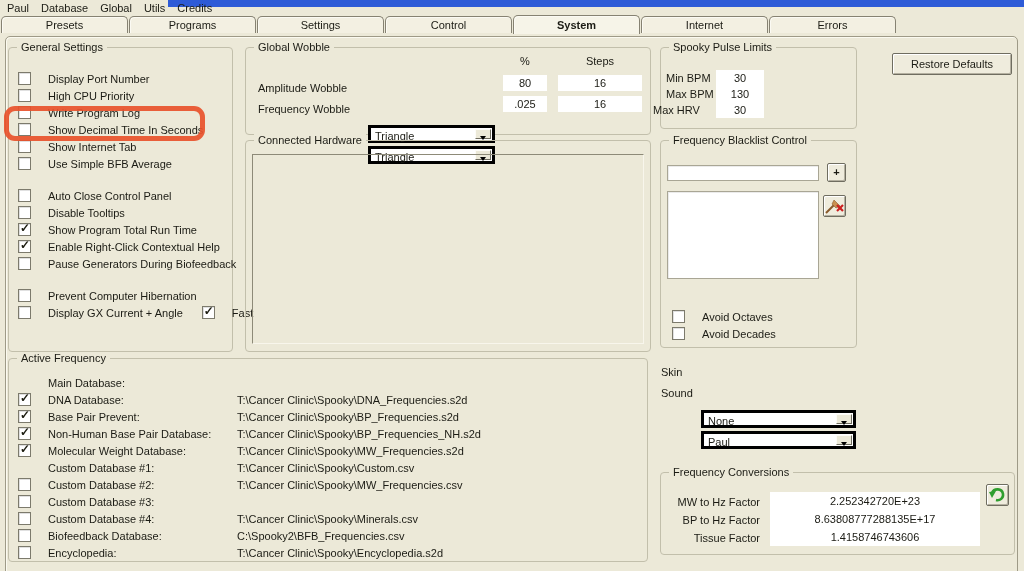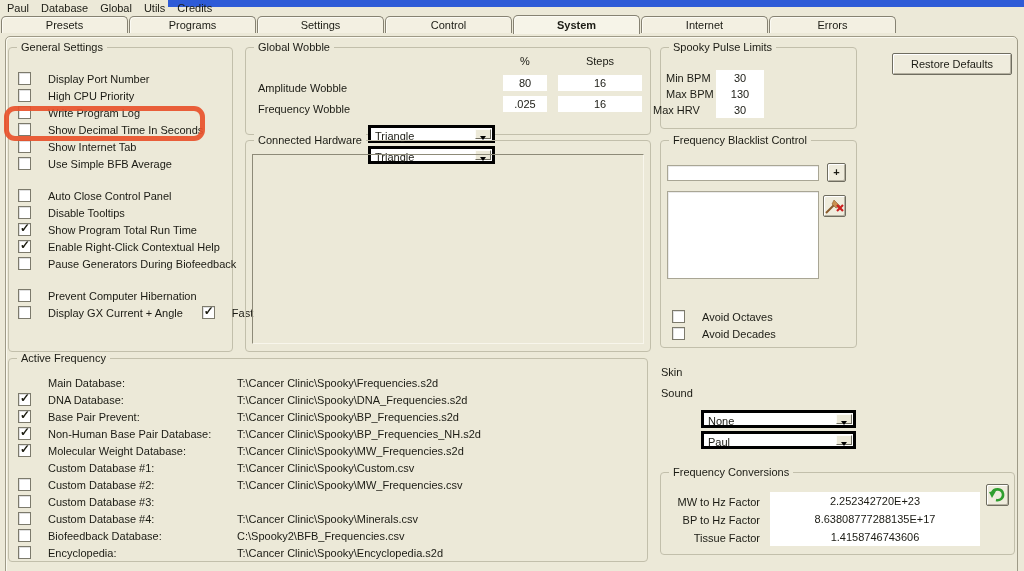--- a/index.html
+++ b/index.html
@@ -234,21 +234,20 @@
   <span class="val">Paul</span>
   <span class="drop"></span>
 </div>
 
 <div class="group" style="left:8px; top:358px; width:640px; height:204px;">
   <span class="group-label">Active Frequency</span>
   <div style="margin-top:15px;">
     <div class="row">
       <span class="cb" style="visibility: hidden;"></span>
       <span style="width:172px;">Main Database:</span>
-      <span class="path-text">T:\Cancer Clinic\Spooky\Frequencies.s2d</span>
     </div>
     <div class="row">
       <span class="cb checked"></span>
       <span style="width:172px;">DNA Database:</span>
       <span class="path-text">T:\Cancer Clinic\Spooky\DNA_Frequencies.s2d</span>
     </div>
     <div class="row">
       <span class="cb checked"></span>
       <span style="width:172px;">Base Pair Prevent:</span>
       <span class="path-text">T:\Cancer Clinic\Spooky\BP_Frequencies.s2d</span>

